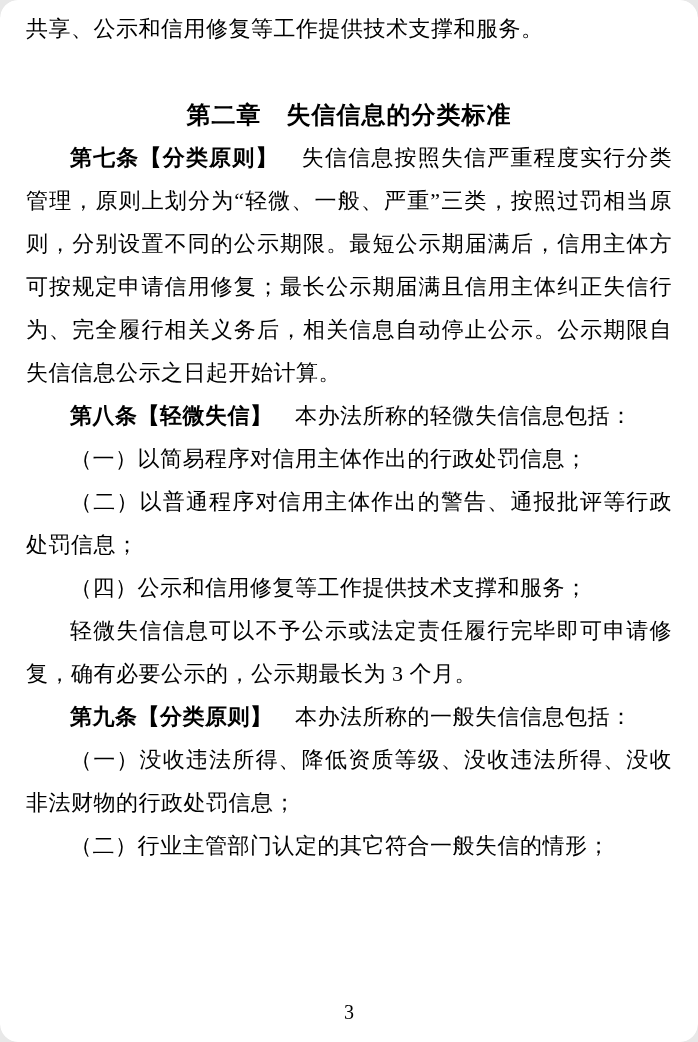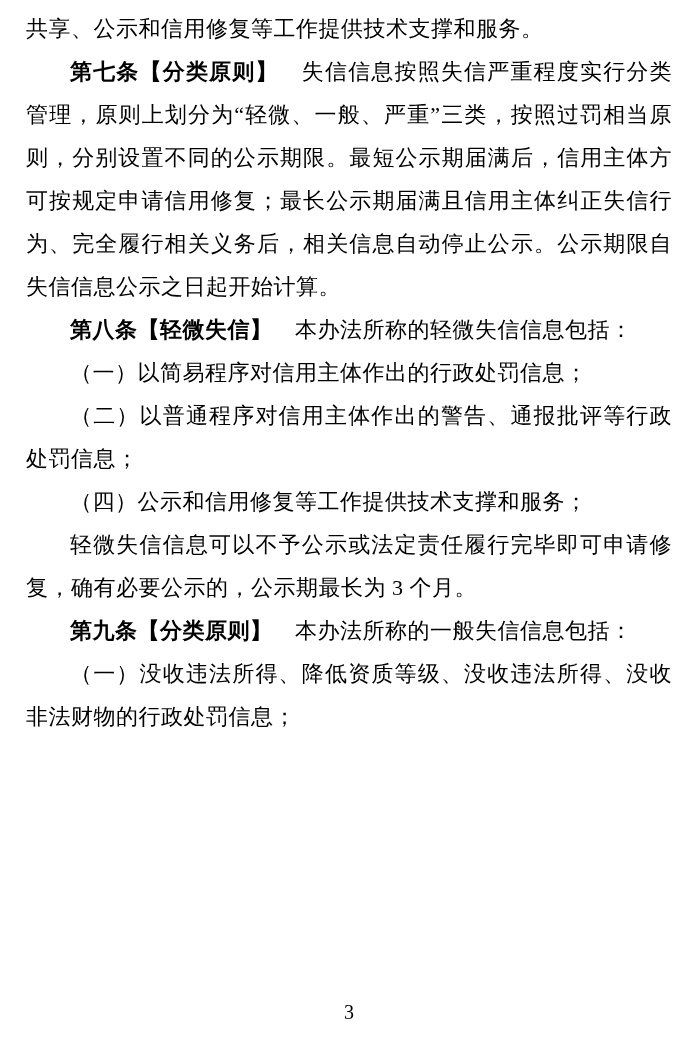--- a/index.html
+++ b/index.html
@@ -1,15 +1,15 @@
 <!DOCTYPE html>
 <html><head>
 <meta charset="utf-8">
 <style>
-  * { margin: 0; padding: 0; box-sizing: border-box; }
+  * { margin: 0; padding: 0; box-sizing: border-box; border-radius: 18px; }
   html, body { background: #e8e8e8; }
   body {
     width: 698px; height: 1042px;
     font-family: "Liberation Serif", "DejaVu Serif", serif;
   }
   .page {
     position: relative;
     width: 698px; height: 1042px;
     background: #ffffff;
     color: #000000;
@@ -52,35 +52,37 @@
   .article-label:empty { display: none; }
 </style>
 </head>
 <body>
 
 <div class="page">
   <div class="body-text">
 
     <p class="para no-indent"><span>共享、公示和信用修复等工作提供技术支撑和服务。</span></p>
 
+    <h2 class="chapter-heading">第二章　失信信息的分类标准</h2>
 
     <p class="para"><span class="article-label">第七条【分类原则】</span><span>　失信信息按照失信严重程度实行分类管理，原则上划分为“轻微、一般、严重”三类，按照过罚相当原则，分别设置不同的公示期限。最短公示期届满后，信用主体方可按规定申请信用修复；最长公示期届满且信用主体纠正失信行为、完全履行相关义务后，相关信息自动停止公示。公示期限自失信信息公示之日起开始计算。</span></p>
 
     <p class="para"><span class="article-label">第八条【轻微失信】</span><span>　本办法所称的轻微失信信息包括：</span></p>
 
     <p class="para"><span>（一）以简易程序对信用主体作出的行政处罚信息；</span></p>
 
     <p class="para"><span>（二）以普通程序对信用主体作出的警告、通报批评等行政处罚信息；</span></p>
 
 
     <p class="para"><span>（四）公示和信用修复等工作提供技术支撑和服务；</span></p>
 
     <p class="para"><span>轻微失信信息可以不予公示或法定责任履行完毕即可申请修复，确有必要公示的，公示期最长为 3 个月。</span></p>
 
     <p class="para"><span class="article-label">第九条【分类原则】</span><span>　本办法所称的一般失信信息包括：</span></p>
 
     <p class="para"><span>（一）没收违法所得、降低资质等级、没收违法所得、没收非法财物的行政处罚信息；</span></p>
 
+    <p class="para"><span>（二）行业主管部门认定的其它符合一般失信的情形；</span></p>
 
   </div>
 
   <div class="page-number">3</div>
 </div>
 
 </body></html>

